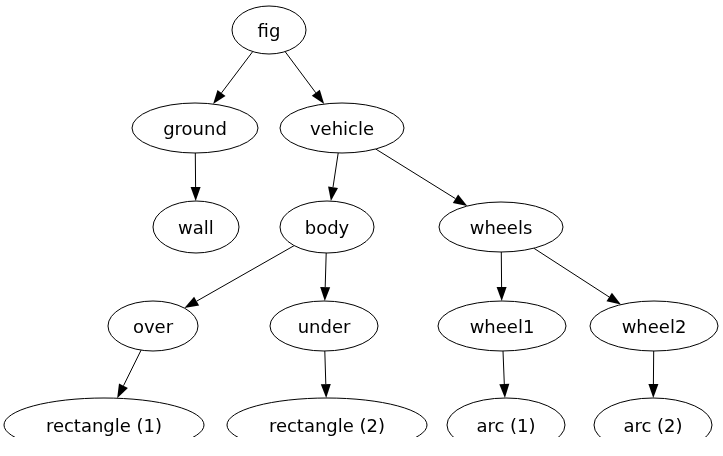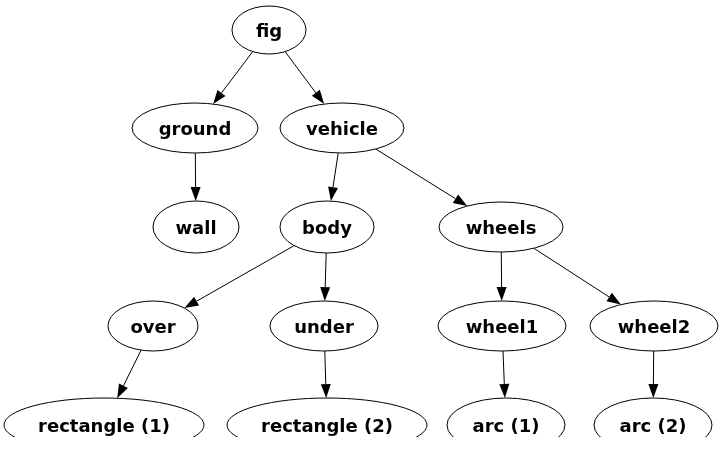--- a/index.html
+++ b/index.html
@@ -6,21 +6,20 @@
     margin: 0;
     padding: 0;
     background: #ffffff;
   }
   .canvas {
     position: relative;
     width: 723px;
     height: 437px;
     background: #ffffff;
     font-family: "DejaVu Sans", sans-serif;
-    font-weight: bold;
   }
   svg text {
     font-family: "DejaVu Sans", sans-serif;
     text-anchor: middle;
   }
 </style>
 </head>
 <body>
 
 <div class="canvas">

